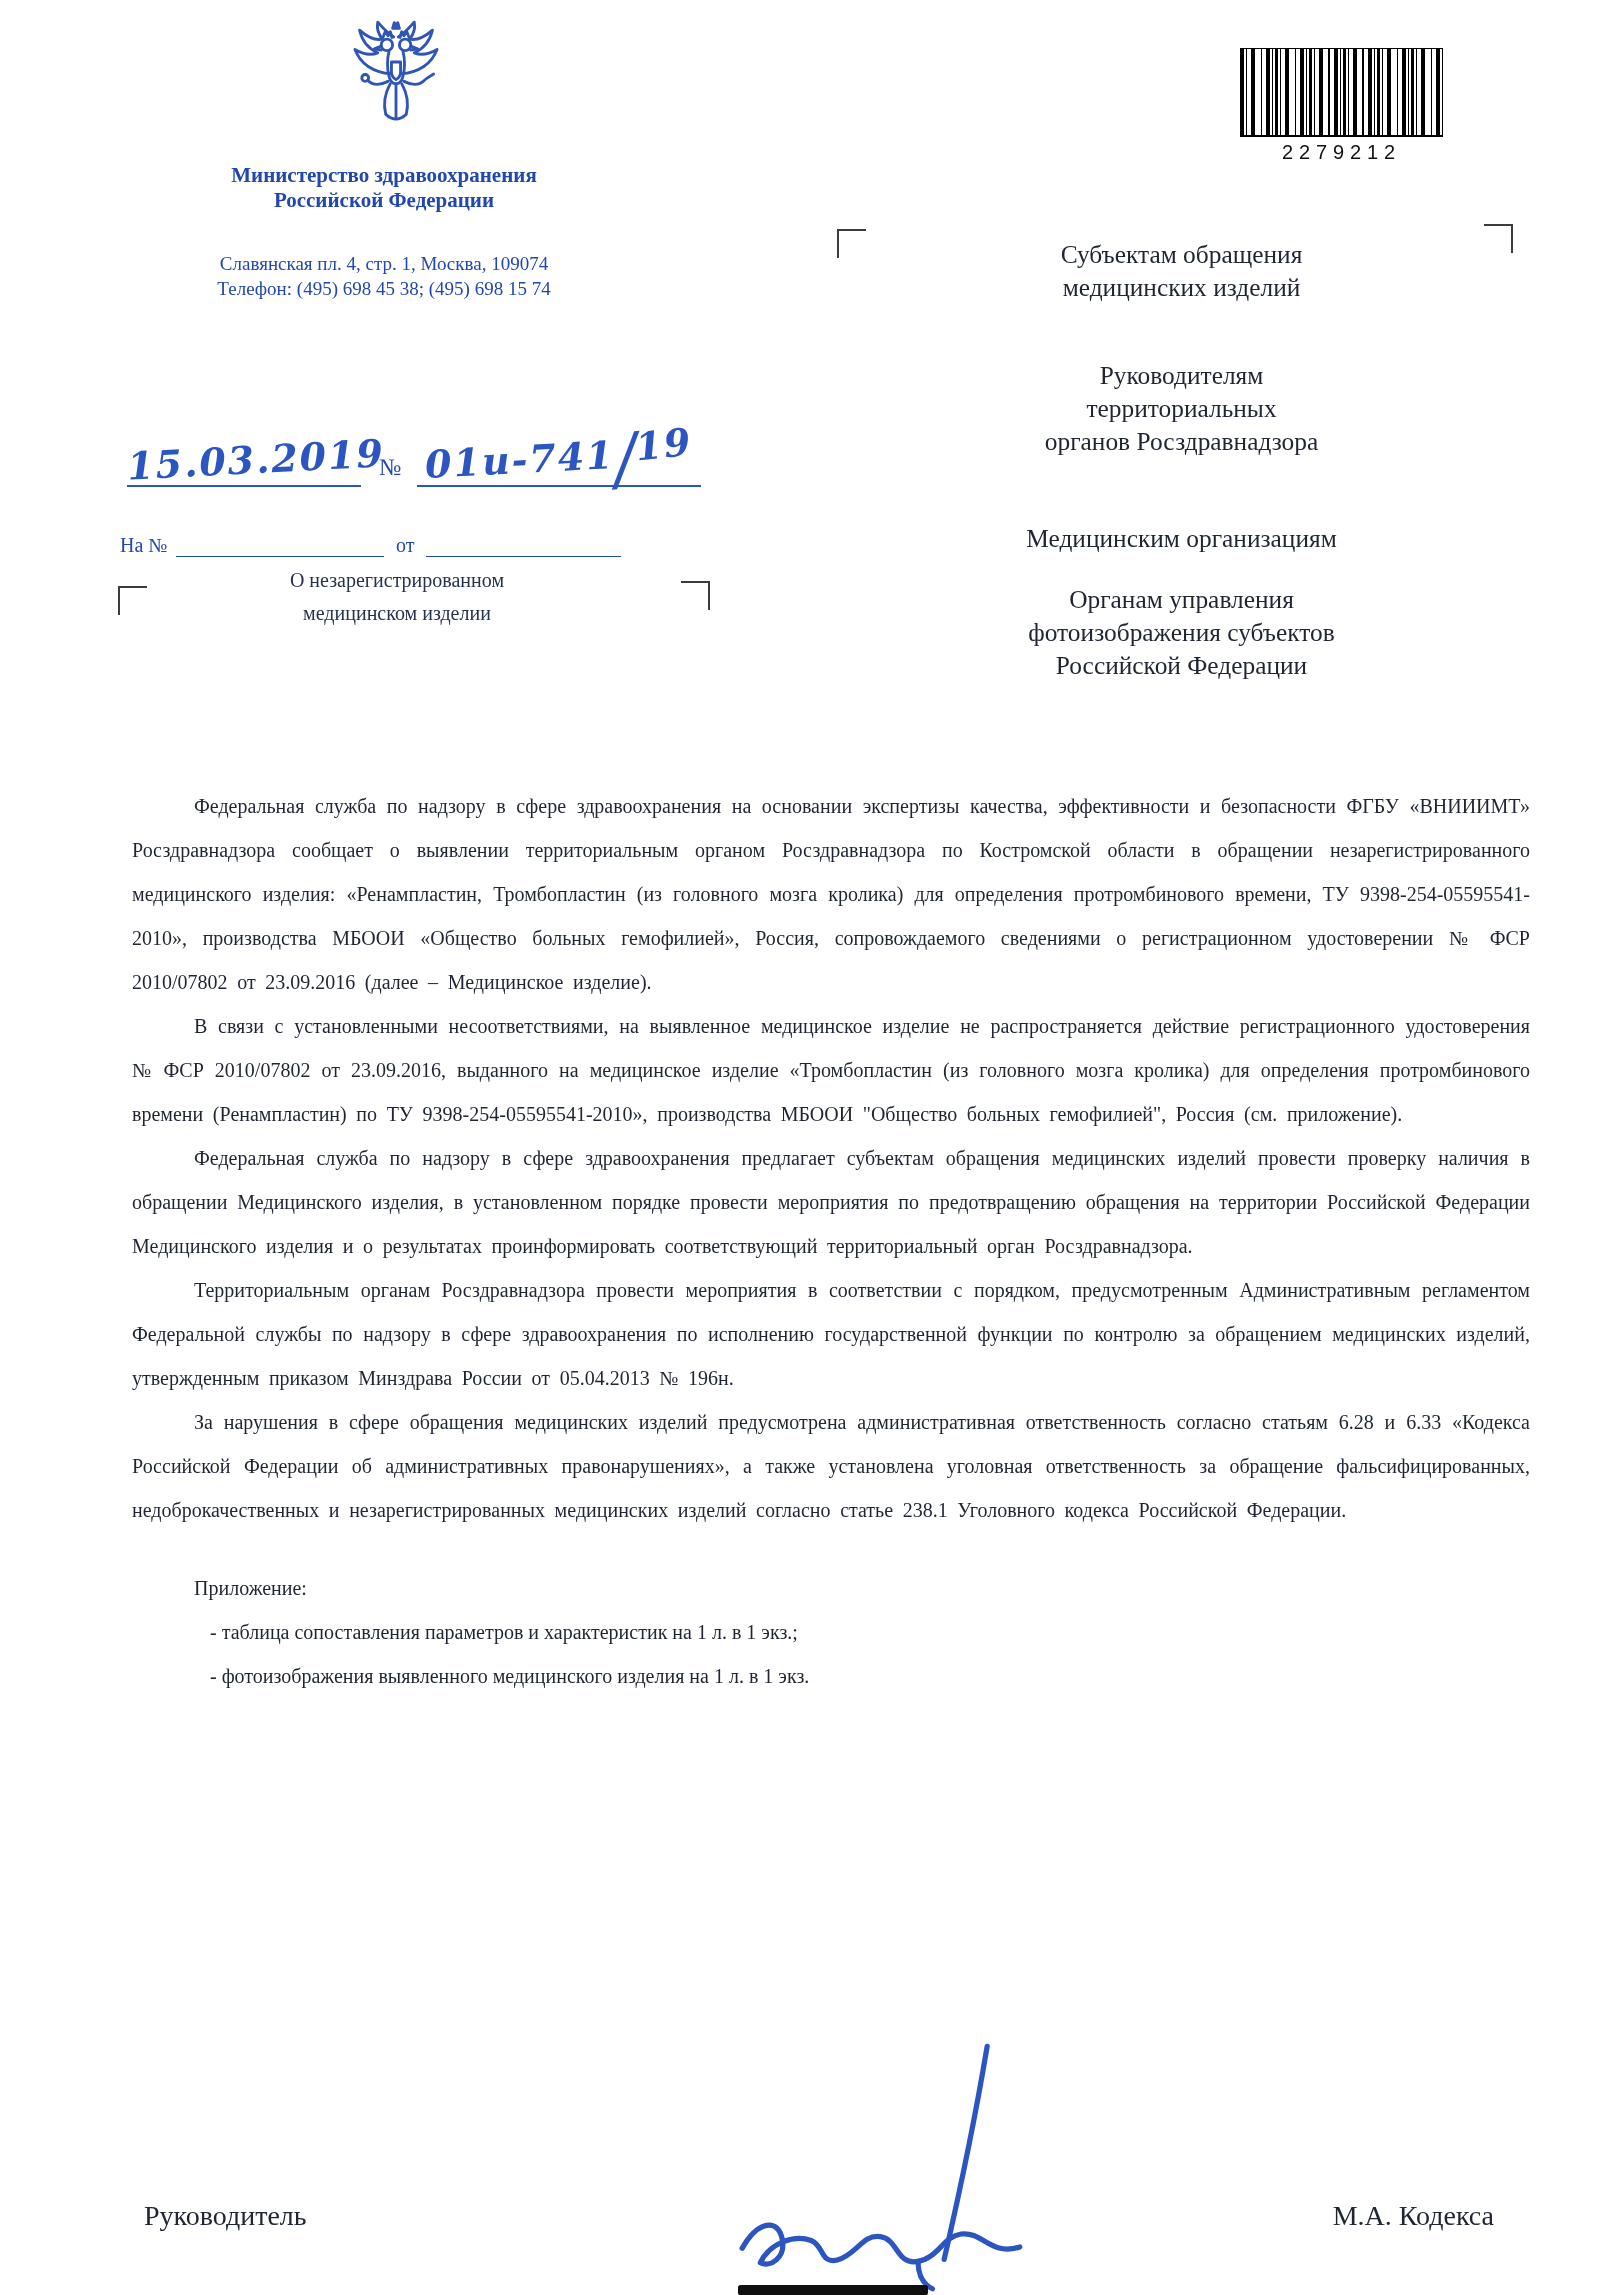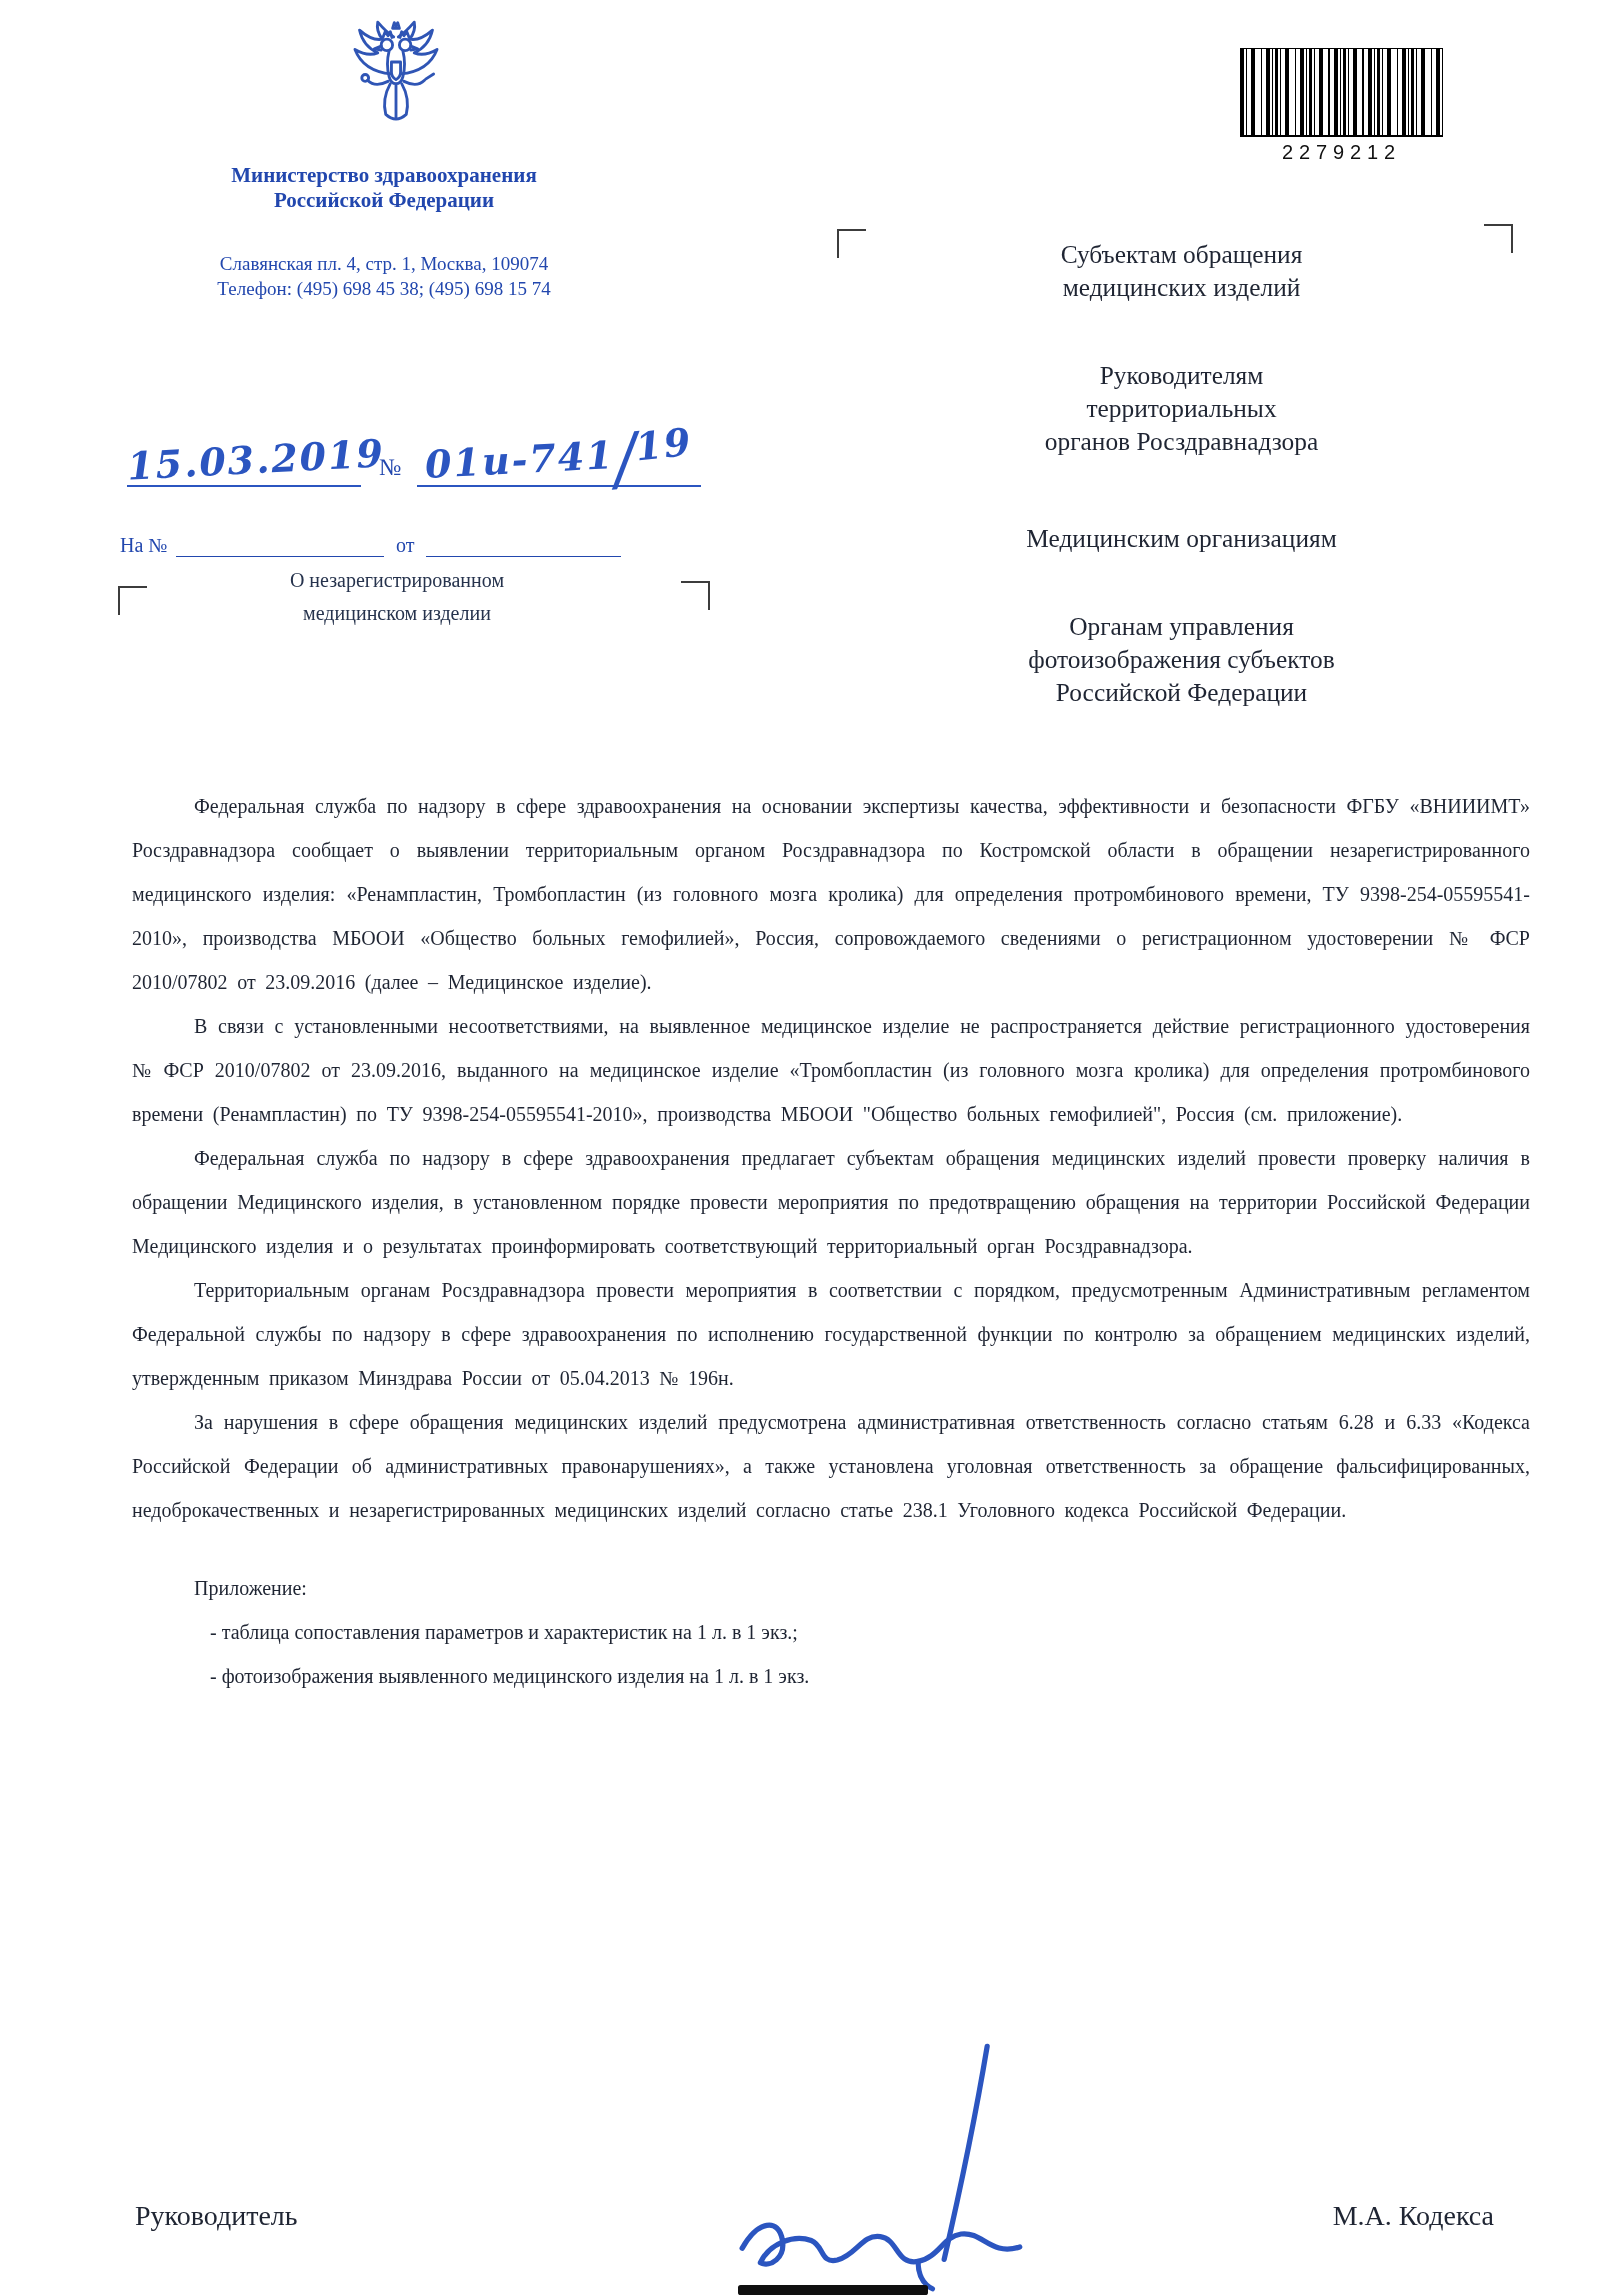--- a/index.html
+++ b/index.html
@@ -41,21 +41,21 @@
   .c-subject-right { left:681px; top:581px; border-right-width:2px; border-top-width:2px; }
   .c-addr-left     { left:837px; top:229px; border-left-width:2px;  border-top-width:2px; }
   .c-addr-right    { left:1484px; top:224px; border-right-width:2px; border-top-width:2px; }
 
   
   .recipient { position:absolute; left:846px; width:671px; text-align:center;
                font-size:25.4px; line-height:33px; color:#1f2533; }
   .r1 { top:238px; }
   .r2 { top:359px; }
   .r3 { top:522px; }
-  .r4 { top:610px; }
+  .r4 { top:583px; }
 
   
   .barcode-wrap { position:absolute; left:1240px; top:48px; width:203px; }
   .barcode-bars {
     height:86px;
     background:repeating-linear-gradient(90deg,
       #000 0 2.6px,  #fff 2.6px 4.6px,  #000 4.6px 5.9px,  #fff 5.9px 9.8px,
       #000 9.8px 13.7px, #fff 13.7px 15.6px, #000 15.6px 16.3px, #fff 16.3px 19.5px,
       #000 19.5px 21px, #fff 21px 25px, #000 25px 29px, #fff 29px 31px,
       #000 31px 32px, #fff 32px 34px);
@@ -68,21 +68,21 @@
   .body-block { position:absolute; left:132px; top:784px; width:1398px;
                 font-size:20px; line-height:44px; text-align:justify; word-spacing:4.6px; }
   .para { margin:0; text-indent:62px; }
 
   .attachments { margin-top:34px; text-align:left; word-spacing:normal; }
   .attach-label { margin:0; text-indent:62px; }
   .attach-item  { margin:0; text-indent:78px; }
 
   
   .footer { position:absolute; left:132px; top:2200px; width:1398px; font-size:28px; }
-  .footer .pos  { position:absolute; left:3px; }
+  .footer .pos  { position:absolute; left:12px; }
   .footer .name { position:absolute; right:36px; }
 
   .signature { position:absolute; left:703px; top:2041px; width:365px; height:255px; pointer-events:none; }
 
   .artifact-bar { position:absolute; left:738px; top:2285px; width:190px; height:10.4px;
                   background:#101010; border-radius:2.6px; }
 </style>
 </head>
 <body>
 

